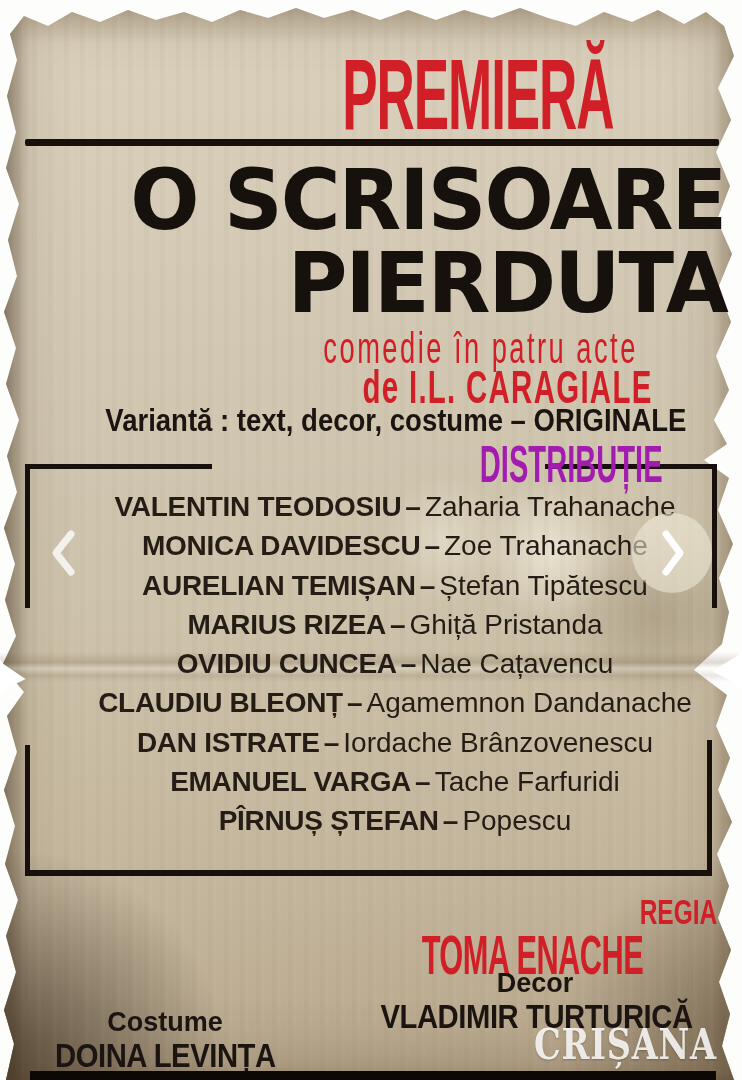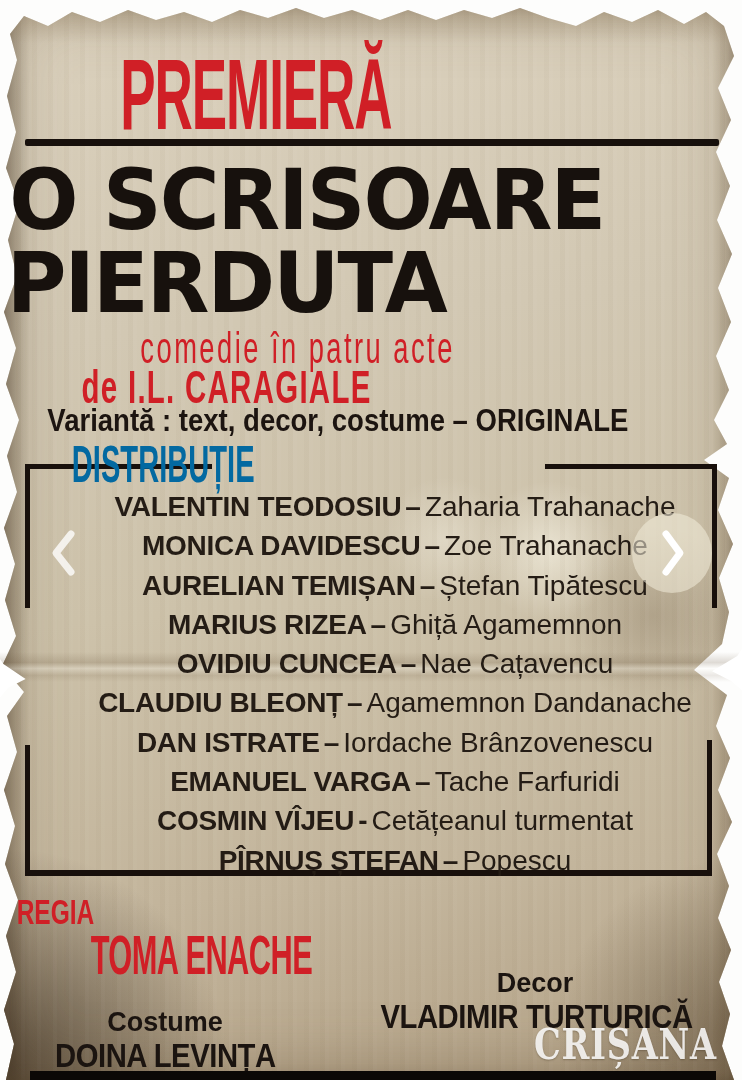--- a/index.html
+++ b/index.html
@@ -34,38 +34,38 @@
   .paper::after{content:"";position:absolute;inset:0;
     box-shadow:inset 0 0 70px rgba(92,72,46,.45), inset 0 0 14px rgba(70,55,35,.5);}
   .crease{position:absolute;left:0;right:0;top:652px;height:30px;
     background:linear-gradient(180deg,transparent 0%,rgba(100,80,55,.20) 35%,rgba(255,255,250,.22) 55%,rgba(100,80,55,.12) 78%,transparent 100%);}
   .tear-notch{position:absolute;background:#fff;}
   .tear-left{left:-2px;top:656px;width:30px;height:44px;
     clip-path:polygon(0 0,18% 18%,92% 52%,34% 72%,0 100%);}
   .tear-right{right:-2px;top:646px;width:34px;height:46px;
     clip-path:polygon(100% 0,80% 22%,6% 55%,62% 76%,100% 100%);}
   
-  .abs{position:absolute;left:0;right:8px;text-align:left;}
+  .abs{position:absolute;left:0;right:8px;text-align:right;}
   .cond{display:inline-block;transform-origin:50% 50%;white-space:nowrap;}
   .red{color:var(--red,#d01f26);}
   .ink{color:#1c1410;}
   
   .premiere{top:44px;font-size:100px;font-weight:800;line-height:1;}
   .premiere .cond{transform:scaleX(.53);letter-spacing:-2px;}
   .divider{position:absolute;left:25px;right:23px;top:139px;height:7px;background:#17100c;border-radius:2px;}
   .title{font-family:"DejaVu Sans",sans-serif;font-weight:800;font-size:84px;line-height:1;color:#17110d;}
   .title1{top:158px;} .title2{top:241px;}
   .title .cond{transform:scaleX(.97);letter-spacing:-2px;}
   .genre{top:326px;font-size:44px;font-weight:500;line-height:1;padding-left:44px;}
   .genre .cond{transform:scaleX(.62);letter-spacing:4px;}
   .author{top:364px;font-size:46px;font-weight:600;line-height:1;}
   .author .cond{transform:scaleX(.64);letter-spacing:2px;}
   .variant{top:403px;font-size:32px;font-weight:700;line-height:1.1;}
   .variant .cond{transform:scaleX(.86);}
-  .cast-heading{top:438px;font-size:52px;font-weight:800;line-height:1;color:#0369a1;}
+  .cast-heading{top:438px;font-size:52px;font-weight:800;line-height:1;color:#a21caf;}
   .cast-heading .cond{transform:scaleX(.56);letter-spacing:0px;}
   
   .frame{position:absolute;border-color:#18100c;border-style:solid;border-width:0;}
   .frame-tl{left:25px;top:464px;width:182px;height:139px;border-left-width:5px;border-top-width:5px;}
   .frame-tr{left:545px;top:464px;width:167px;height:139px;border-right-width:5px;border-top-width:5px;}
   .frame-bl{left:25px;top:745px;width:5px;height:130px;background:#18100c;}
   .frame-br{left:707px;top:740px;width:5px;height:135px;background:#18100c;}
   .frame-bottom{position:absolute;left:25px;top:870px;width:687px;height:6px;background:#18100c;}
   
   .cast-list{position:absolute;left:0;right:0;top:487px;padding-left:48px;}
@@ -143,31 +143,30 @@
     <span class="cond">DISTRIBUȚIE</span>
   </div>
 
   <div class="cast-list" id="cast-list">
     <div class="cast-row"><span class="actor">VALENTIN TEODOSIU</span><span class="sep">–</span><span class="role">Zaharia Trahanache</span></div>
 
     <div class="cast-row"><span class="actor">MONICA DAVIDESCU</span><span class="sep">–</span><span class="role">Zoe Trahanache</span></div>
 
     <div class="cast-row"><span class="actor">AURELIAN TEMIȘAN</span><span class="sep">–</span><span class="role">Ștefan Tipătescu</span></div>
 
-    <div class="cast-row"><span class="actor">MARIUS RIZEA</span><span class="sep">–</span><span class="role">Ghiță Agamemnon</span></div>
+    <div class="cast-row"><span class="actor">MARIUS RIZEA</span><span class="sep">–</span><span class="role">Ghiță Pristanda</span></div>
 
     <div class="cast-row"><span class="actor">OVIDIU CUNCEA</span><span class="sep">–</span><span class="role">Nae Cațavencu</span></div>
 
     <div class="cast-row"><span class="actor">CLAUDIU BLEONȚ</span><span class="sep">–</span><span class="role">Agamemnon Dandanache</span></div>
 
     <div class="cast-row"><span class="actor">DAN ISTRATE</span><span class="sep">–</span><span class="role">Iordache Brânzovenescu</span></div>
 
     <div class="cast-row"><span class="actor">EMANUEL VARGA</span><span class="sep">–</span><span class="role">Tache Farfuridi</span></div>
 
-    <div class="cast-row"><span class="actor">COSMIN VÎJEU</span><span class="sep">-</span><span class="role">Cetățeanul turmentat</span></div>
 
     <div class="cast-row"><span class="actor">PÎRNUȘ ȘTEFAN</span><span class="sep">–</span><span class="role">Popescu</span></div>
   </div>
 
   <div class="abs regia red">
     <span class="cond">REGIA</span>
   </div>
   <div class="abs director red">
     <span class="cond">TOMA ENACHE</span>
   </div>

